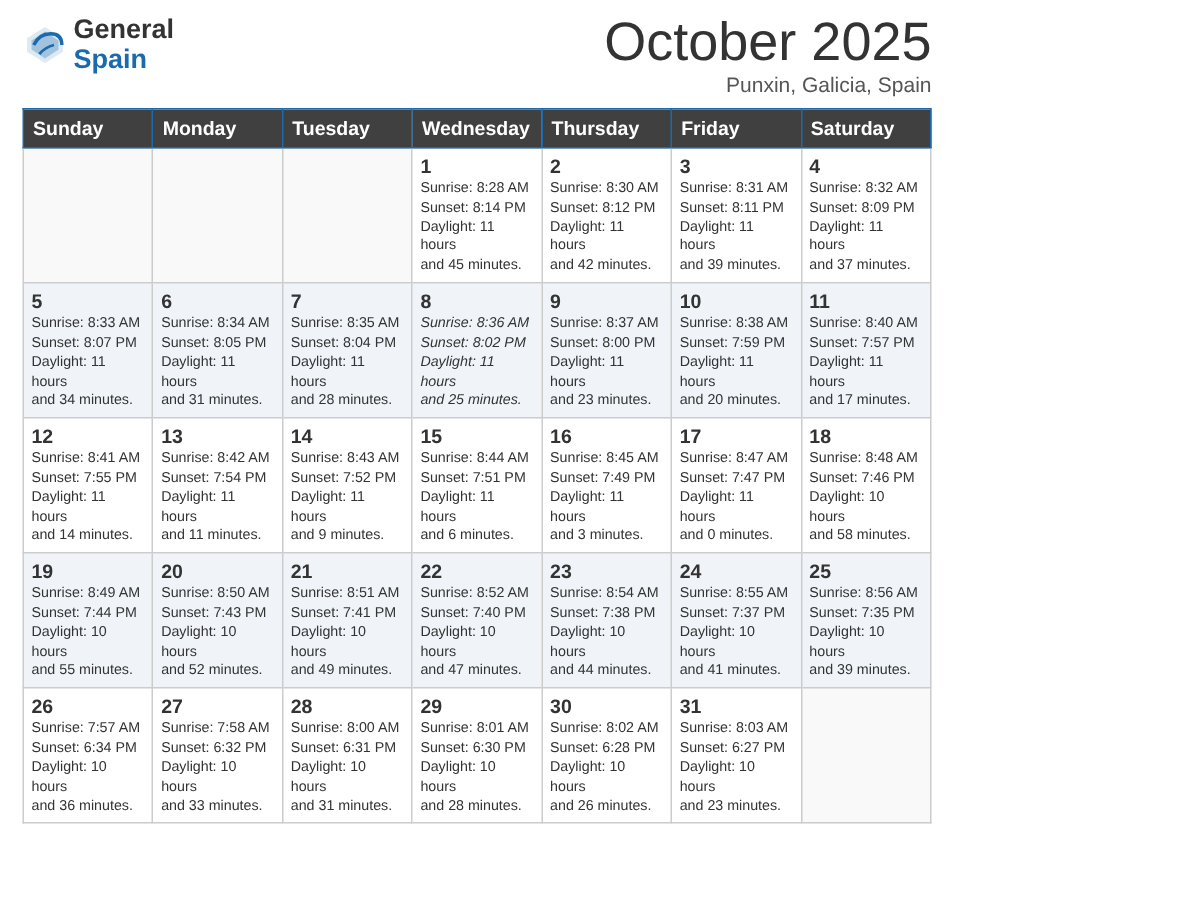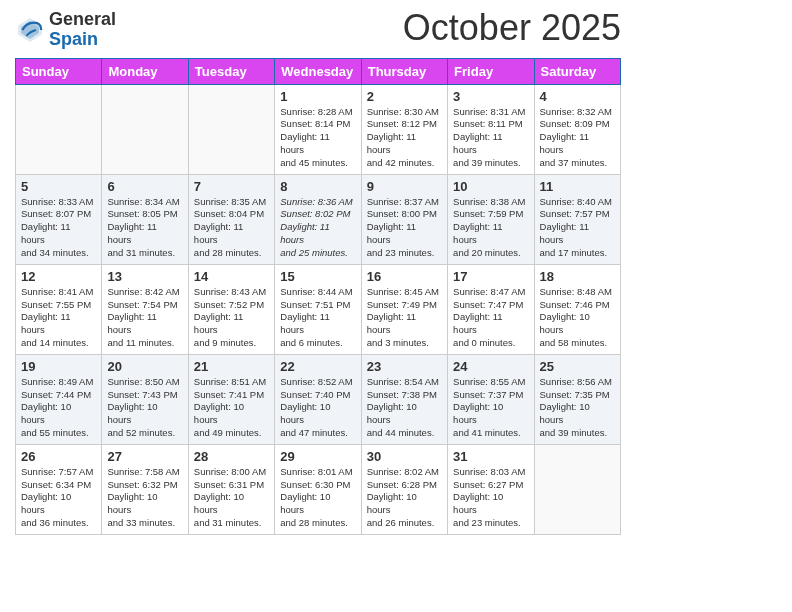--- a/index.html
+++ b/index.html
@@ -58,21 +58,21 @@
       font-size: 14px;
       color: #555;
       margin-top: 2px;
     }
     .calendar {
       width: 100%;
       border-collapse: collapse;
       table-layout: fixed;
     }
     .calendar th {
-      background-color: #d946ef;
+      background-color: #404040;
       color: #fff;
       text-align: left;
       padding: 5px 6px;
       font-size: 13px;
       font-weight: bold;
       border: 1px solid #1a6aad;
     }
     .calendar td {
       border: 1px solid #ccc;
       vertical-align: top;
@@ -114,20 +114,21 @@
         <path d="M10,20 Q15,10 25,10 Q35,10 35,20" fill="none" stroke="#1a6aad" stroke-width="3"></path>
         <path d="M15,28 Q20,22 28,20" fill="none" stroke="#1a6aad" stroke-width="2.5"></path>
       </svg>
       <div class="logo-text">
         <span class="logo-general">General</span>
         <span class="logo-blue">Spain</span>
       </div>
     </div>
     <div class="title-section">
       <div class="month-title">October 2025</div>
+      <div class="location">Punxin, Galicia, Spain</div>
     </div>
   </div>
 
   <table class="calendar">
     <thead>
       <tr>
       <th>Sunday</th>
           <th>Monday</th>
           <th>Tuesday</th>
           <th>Wednesday</th>

